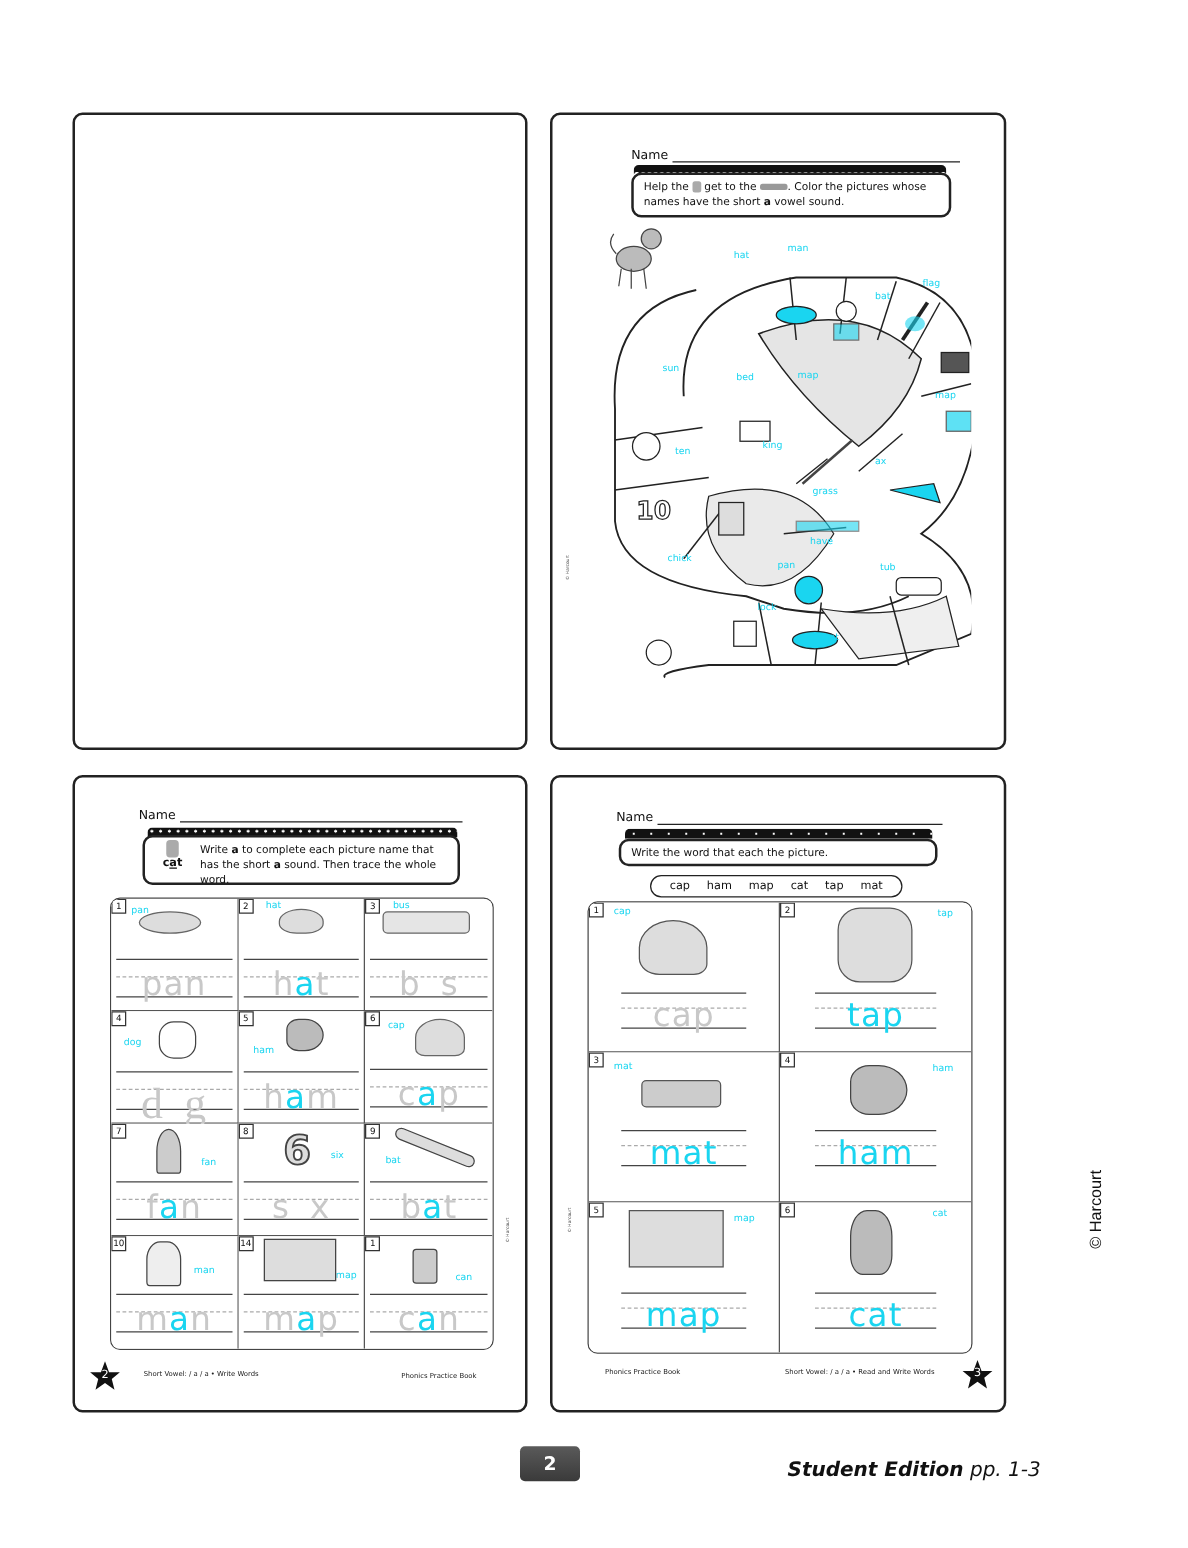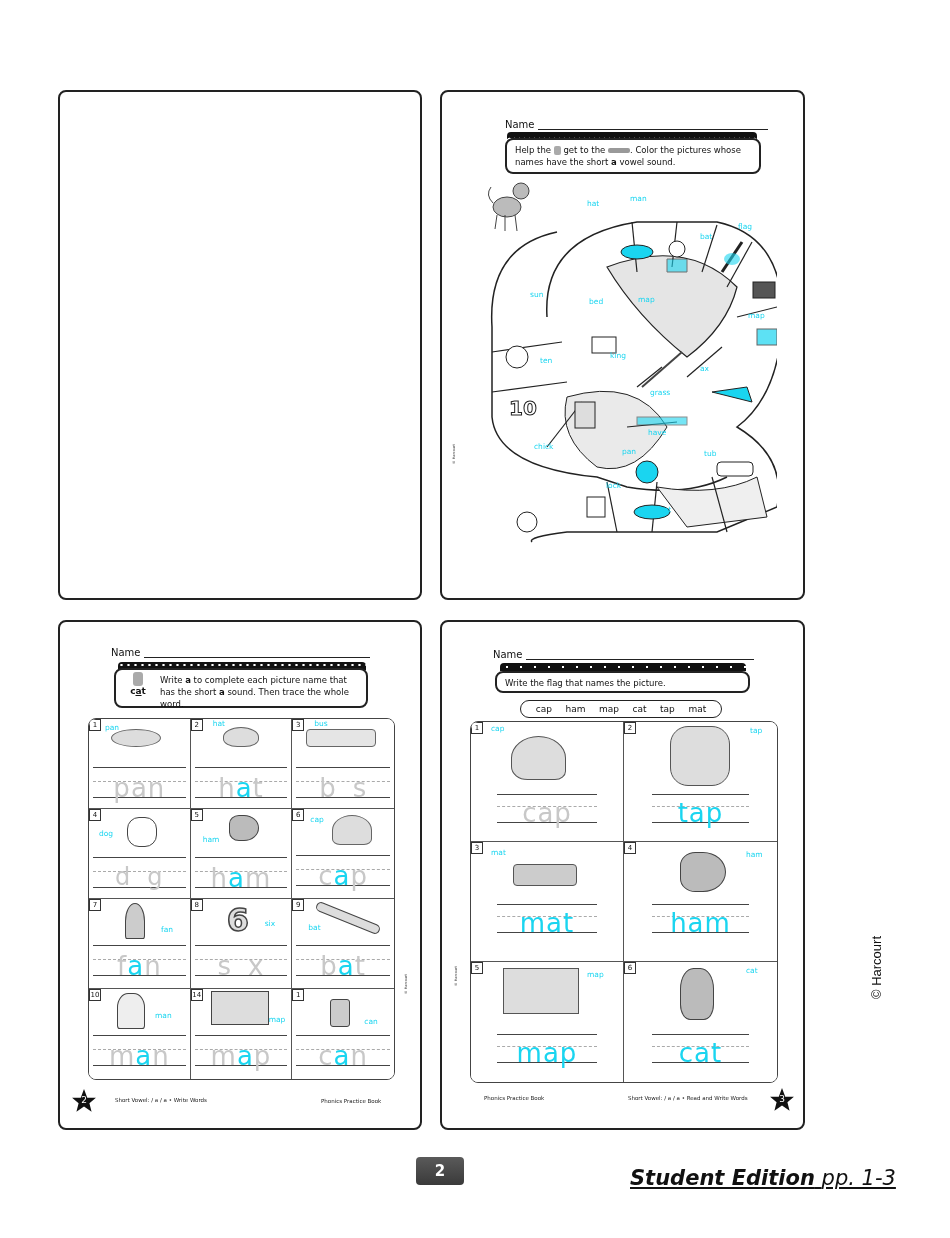--- a/index.html
+++ b/index.html
@@ -50,22 +50,22 @@
     color: #c8c8c8; letter-spacing: 1px; line-height: 1; }
   .trace .v { color: #1ad5f0; }
   .trace.full { color: #1ad5f0; }
 
   .wordbank { position: absolute; border: 1.5px solid #222; border-radius: 12px; font-size: 9px;
     display: flex; justify-content: space-around; align-items: center; padding: 0 8px; }
 
   .page-num-box { position: absolute; left: 416px; top: 1157px; width: 48px; height: 28px; border-radius: 4px;
     background: linear-gradient(#5a5a5a, #3a3a3a); color: #fff; font-size: 15px; font-weight: bold;
     text-align: center; line-height: 28px; font-family: "DejaVu Sans", sans-serif; }
-  .edition { position: absolute; left: 630px; top: 1166px; font-size: 21px; font-style: italic;
-    font-family: "DejaVu Sans", sans-serif; white-space: nowrap; text-decoration: underline; }
+  .edition { position: absolute; left: 630px; top: 1166px; font-size: 16px; font-style: italic;
+    font-family: "DejaVu Sans", sans-serif; white-space: nowrap; }
   .edition b { font-weight: bold; }
   .harcourt { position: absolute; left: 845px; top: 960px; font-size: 13px; transform: rotate(-90deg);
     white-space: nowrap; font-family: "Liberation Sans", sans-serif; }
 </style>
 </head>
 <body>
 
 <div class="panel" id="p-blank"></div>
 
 <div class="panel" id="p1">
@@ -230,21 +230,21 @@
     </div>
 
     <div class="cell">
       <span class="num">4</span>
       <span class="word" style="left:10px;top:20px;">dog</span>
       <div class="pic" style="left:38px;top:8px;width:30px;height:30px;border:1.5px solid #444;border-radius:40%;background:#fff;"></div>
       <div class="writing" style="top:48px;height:36px;">
         <div class="l1"></div>
           <div class="l2" style="top:14px;"></div>
           <div class="l3" style="top:30px;"></div>
-        <div class="trace" style="top:8px;font-size:24px;"><span>d</span><span style="display:inline-block;width:16px;"> </span><span>g</span></div>
+        <div class="trace" style="top:8px;font-size:35px;font-family:Liberation Serif, serif;"><span>d</span><span style="display:inline-block;width:16px;"> </span><span>g</span></div>
       </div>
     </div>
     <div class="cell">
       <span class="num">5</span>
       <span class="word" style="left:12px;top:26px;">ham</span>
       <div class="pic" style="left:38px;top:6px;width:30px;height:26px;border:1.5px solid #444;border-radius:40% 60% 60% 40%;background:#bbb;"></div>
       <div class="writing" style="top:48px;height:36px;">
         <div class="l1"></div>
           <div class="l2" style="top:14px;"></div>
           <div class="l3" style="top:30px;"></div>
@@ -343,21 +343,21 @@
   <div class="footer-txt" style="left:261px;top:476px;">Phonics Practice Book</div>
 </div>
 
 <div class="panel" id="p3">
   <div class="name-row" style="left:51px;top:27px;">
     <span>Name</span>
     <span class="line" style="width:228px;"></span>
   </div>
   <div class="banner stars" style="left:58px;top:41px;width:246px;"></div>
   <div class="instr" style="left:53px;top:49px;width:255px;height:22px;font-size:8.5px;line-height:12px;">
-    <span>Write the flag that names the picture.</span>
+    <span>Write the word that each the picture.</span>
   </div>
   <div class="wordbank" style="left:78px;top:78px;width:202px;height:18px;">
     <span>cap</span>
     <span>ham</span>
     <span>map</span>
     <span>cat</span>
     <span>tap</span>
     <span>mat</span>
   </div>
 

